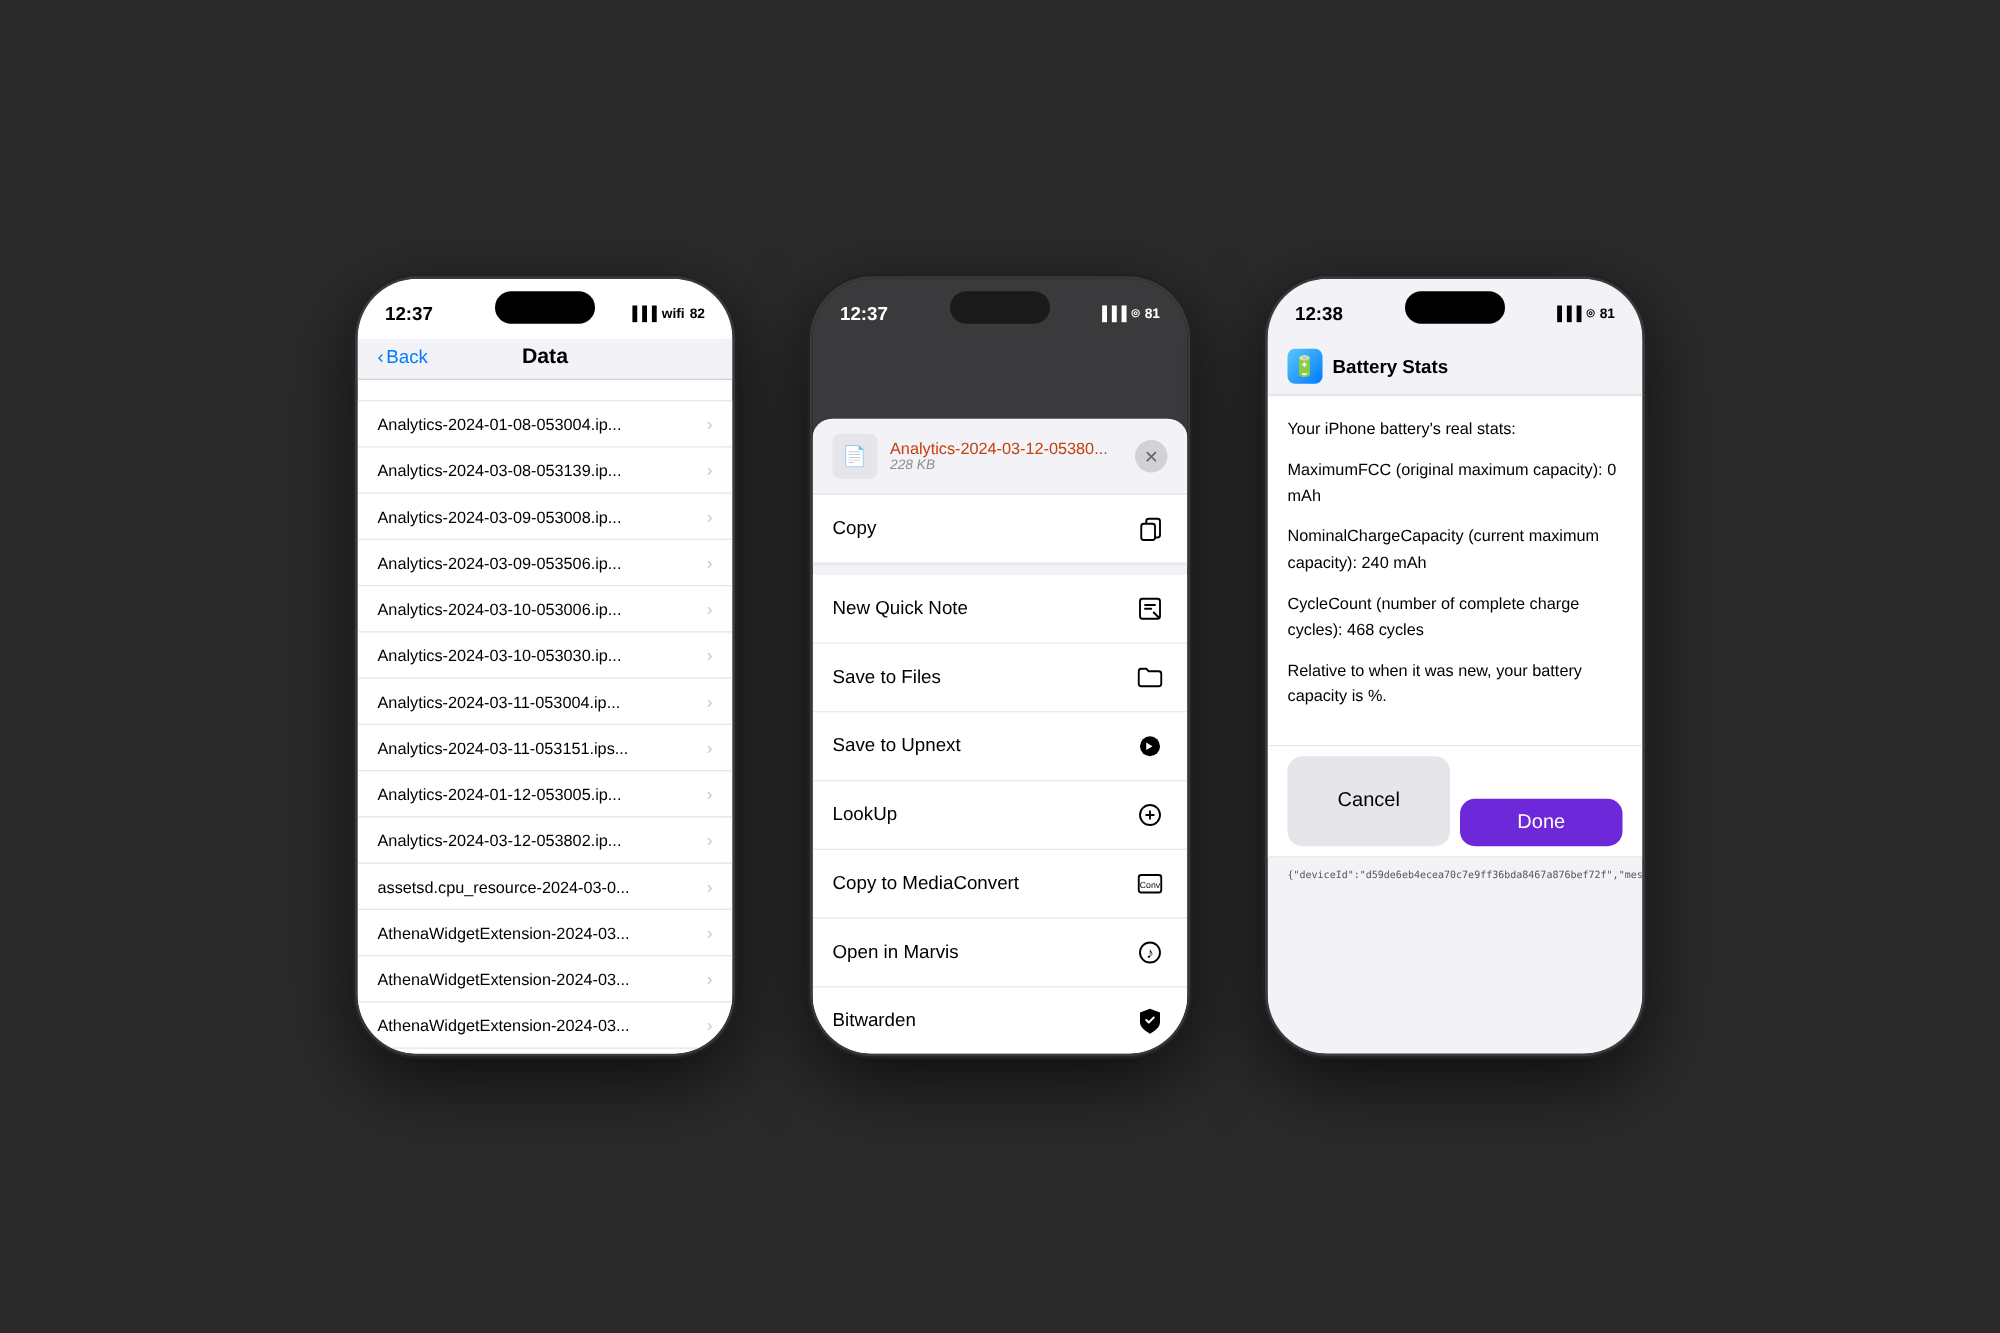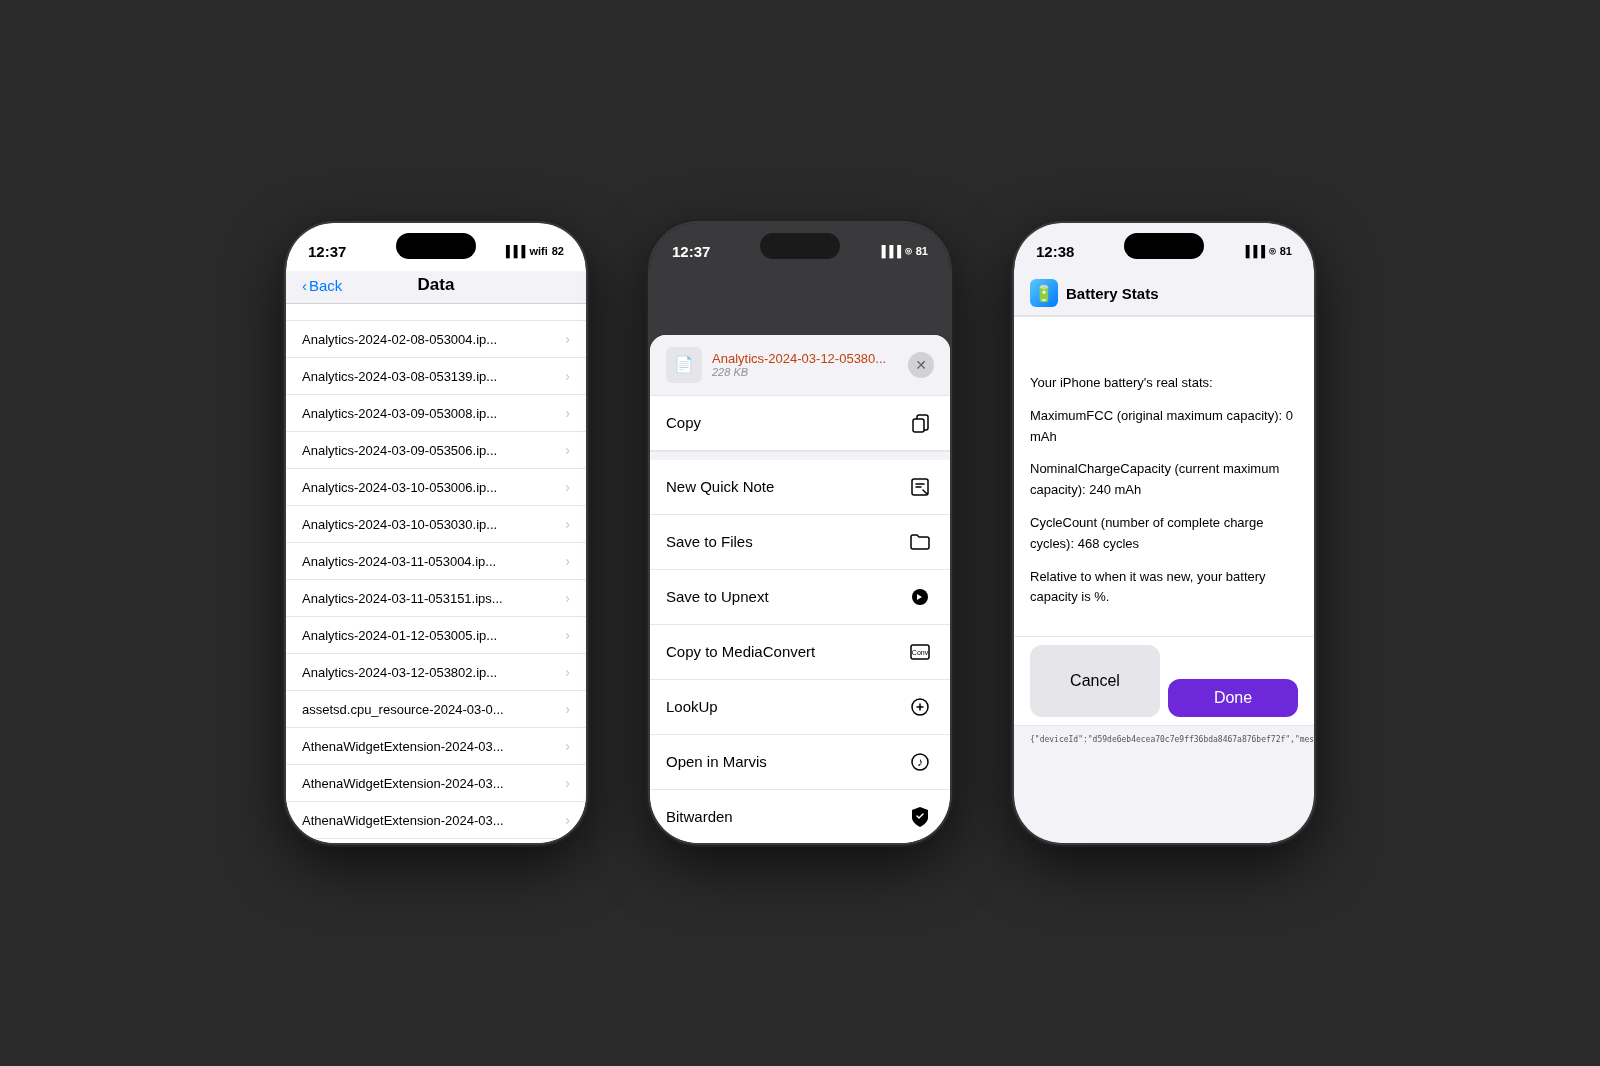--- a/index.html
+++ b/index.html
@@ -263,21 +263,20 @@
       font-size: 15px;
       font-weight: 600;
       color: #000;
     }
 
     .battery-content {
       padding: 16px;
       font-size: 13px;
       line-height: 1.6;
       color: #000;
-      margin-top: 40px;
     }
 
     .battery-content p {
       margin-bottom: 12px;
     }
 
     .battery-buttons {
       display: flex;
       gap: 8px;
       padding: 8px 16px;
@@ -350,21 +349,21 @@
         <div class="back-btn">
           <span>‹</span>
           <span>Back</span>
         </div>
         <span class="title">Data</span>
       </div>
 
       <div class="file-list">
 
         <div class="file-item">
-          <span>Analytics-2024-02-08-053004.ip...</span>
+          <span>Analytics-2024-01-08-053004.ip...</span>
           <span class="chevron">›</span>
         </div>
         <div class="file-item">
           <span>Analytics-2024-03-08-053139.ip...</span>
           <span class="chevron">›</span>
         </div>
         <div class="file-item">
           <span>Analytics-2024-03-09-053008.ip...</span>
           <span class="chevron">›</span>
         </div>
@@ -480,34 +479,34 @@
           <div class="share-menu-item">
             <span>Save to Upnext</span>
             <span class="item-icon">
               <svg width="22" height="22" viewBox="0 0 22 22" fill="none">
                 <circle cx="11" cy="11" r="8" fill="#000"></circle>
                 <path d="M8 14l5-3-5-3v6z" fill="#fff"></path>
               </svg>
             </span>
           </div>
           <div class="share-menu-item">
+            <span>LookUp</span>
+            <span class="item-icon">
+              <svg width="22" height="22" viewBox="0 0 22 22" fill="none">
+                <circle cx="11" cy="11" r="8" stroke="#000" stroke-width="1.5" fill="none"></circle>
+                <path d="M11 8v6M8 11h6" stroke="#000" stroke-width="1.5" stroke-linecap="round"></path>
+              </svg>
+            </span>
+          </div>
+          <div class="share-menu-item">
             <span>Copy to MediaConvert</span>
             <span class="item-icon">
               <svg width="22" height="22" viewBox="0 0 22 22" fill="none">
                 <rect x="2" y="4" width="18" height="14" rx="2" stroke="#000" stroke-width="1.5" fill="none"></rect>
                 <text x="11" y="14" text-anchor="middle" font-size="7" fill="#000">Conv</text>
-              </svg>
-            </span>
-          </div>
-          <div class="share-menu-item">
-            <span>LookUp</span>
-            <span class="item-icon">
-              <svg width="22" height="22" viewBox="0 0 22 22" fill="none">
-                <circle cx="11" cy="11" r="8" stroke="#000" stroke-width="1.5" fill="none"></circle>
-                <path d="M11 8v6M8 11h6" stroke="#000" stroke-width="1.5" stroke-linecap="round"></path>
               </svg>
             </span>
           </div>
           <div class="share-menu-item">
             <span>Open in Marvis</span>
             <span class="item-icon">
               <svg width="22" height="22" viewBox="0 0 22 22" fill="none">
                 <circle cx="11" cy="11" r="8" stroke="#000" stroke-width="1.5" fill="none"></circle>
                 <text x="11" y="15" text-anchor="middle" font-size="12" fill="#000">♪</text>
               </svg>

